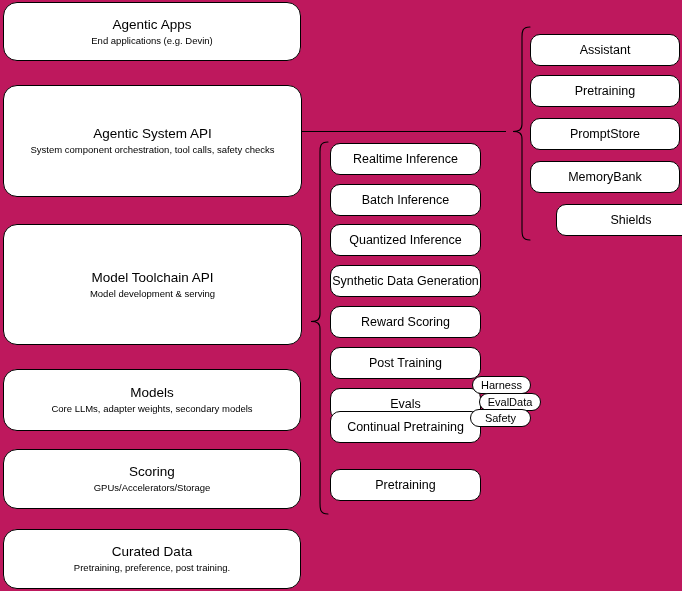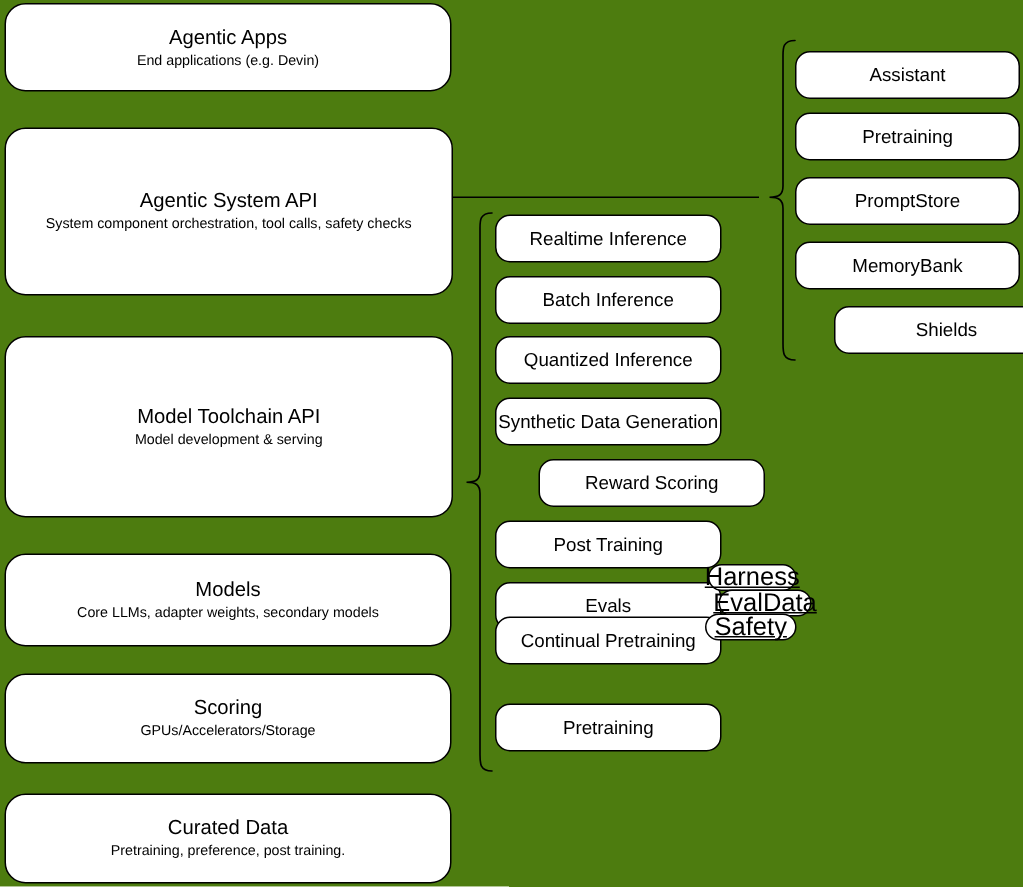--- a/index.html
+++ b/index.html
@@ -9,21 +9,21 @@
     background: #ffffff;
   }
   body {
     font-family: "Liberation Sans", sans-serif;
     color: #000000;
   }
   #canvas {
     position: relative;
     width: 682px;
     height: 591px;
-    background: #4d7c0f;
+    background: #be185d;
     overflow: hidden;
   }
   .box {
     position: absolute;
     box-sizing: border-box;
     border: 1px solid #000000;
     border-radius: 12px;
     background: #ffffff;
     display: flex;
     flex-direction: column;
@@ -56,24 +56,23 @@
   }
   .pill {
     position: absolute;
     box-sizing: border-box;
     border: 1px solid #000000;
     border-radius: 999px;
     background: #ffffff;
     display: flex;
     align-items: center;
     justify-content: center;
-    font-size: 17px;
+    font-size: 11px;
     white-space: nowrap;
     z-index: 6;
-    text-decoration: underline;
   }
   .connector {
     position: absolute;
     z-index: 1;
   }
   .connector svg {
     display: block;
     overflow: visible;
   }
 </style>
@@ -147,21 +146,21 @@
   </div>
   <div class="box small-box" style="left:330px; top:184px; width:151px; height:32px;">
     <div class="title">Batch Inference</div>
   </div>
   <div class="box small-box" style="left:330px; top:224px; width:151px; height:32px;">
     <div class="title">Quantized Inference</div>
   </div>
   <div class="box small-box" style="left:330px; top:265px; width:151px; height:32px;">
     <div class="title">Synthetic Data Generation</div>
   </div>
-  <div class="box small-box" style="left:330px; top:306px; width:151px; height:32px;margin-left:29px;">
+  <div class="box small-box" style="left:330px; top:306px; width:151px; height:32px;">
     <div class="title">Reward Scoring</div>
   </div>
   <div class="box small-box" style="left:330px; top:347px; width:151px; height:32px;">
     <div class="title">Post Training</div>
   </div>
   <div class="box small-box" style="left:330px; top:388px; width:151px; height:32px;">
     <div class="title">Evals</div>
   </div>
   <div class="box small-box" style="left:330px; top:411px; width:151px; height:32px;">
     <div class="title">Continual Pretraining</div>

